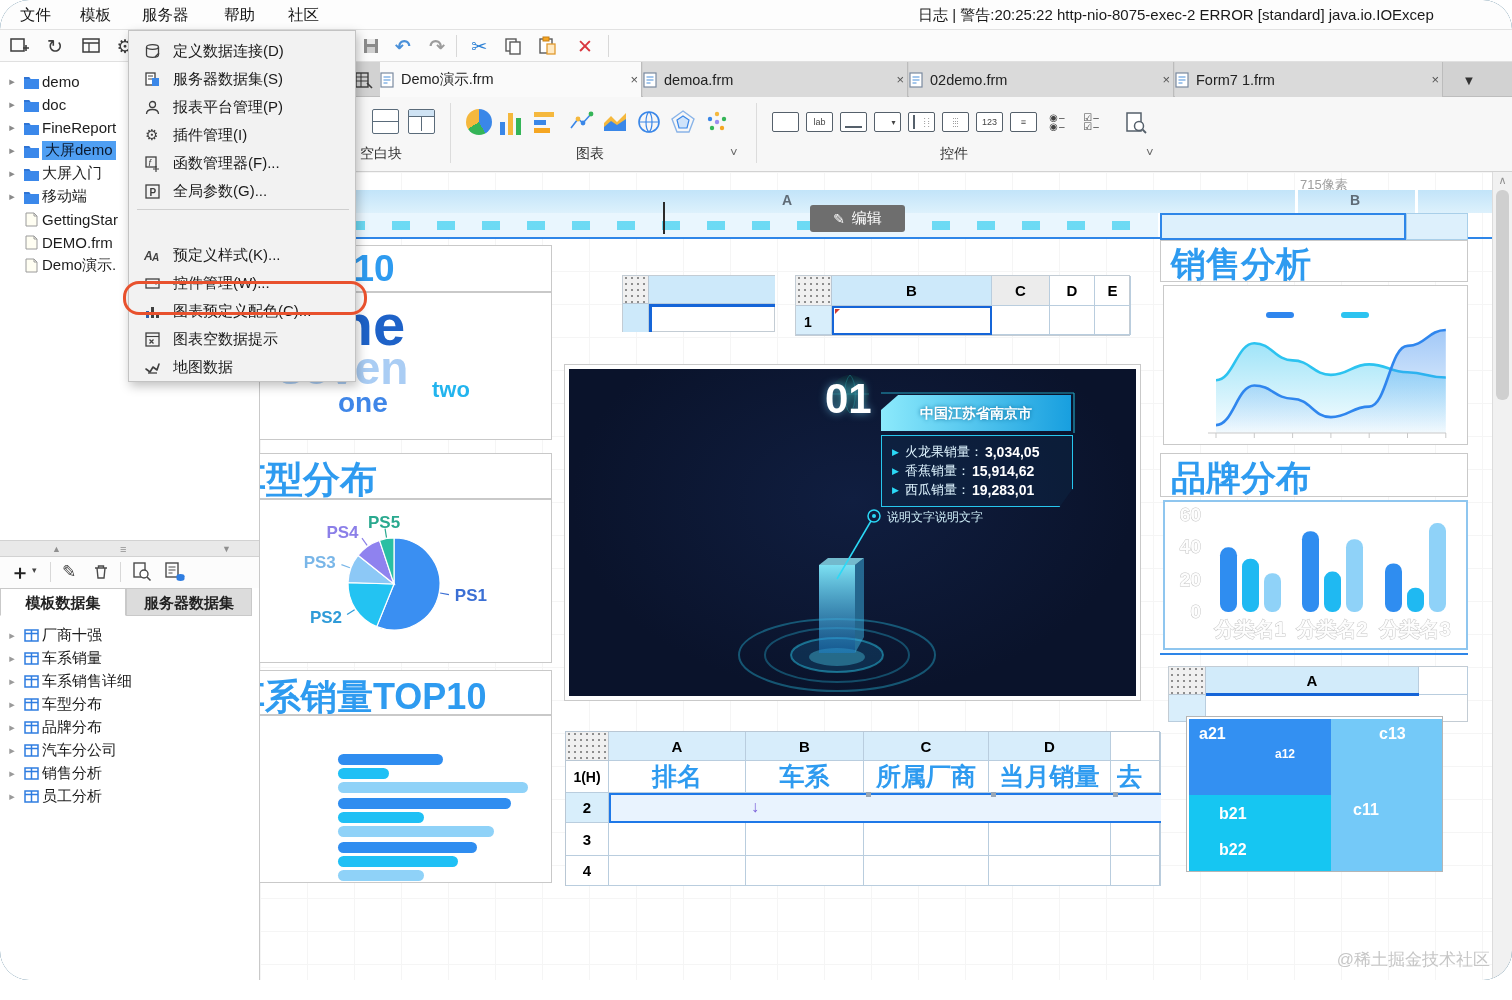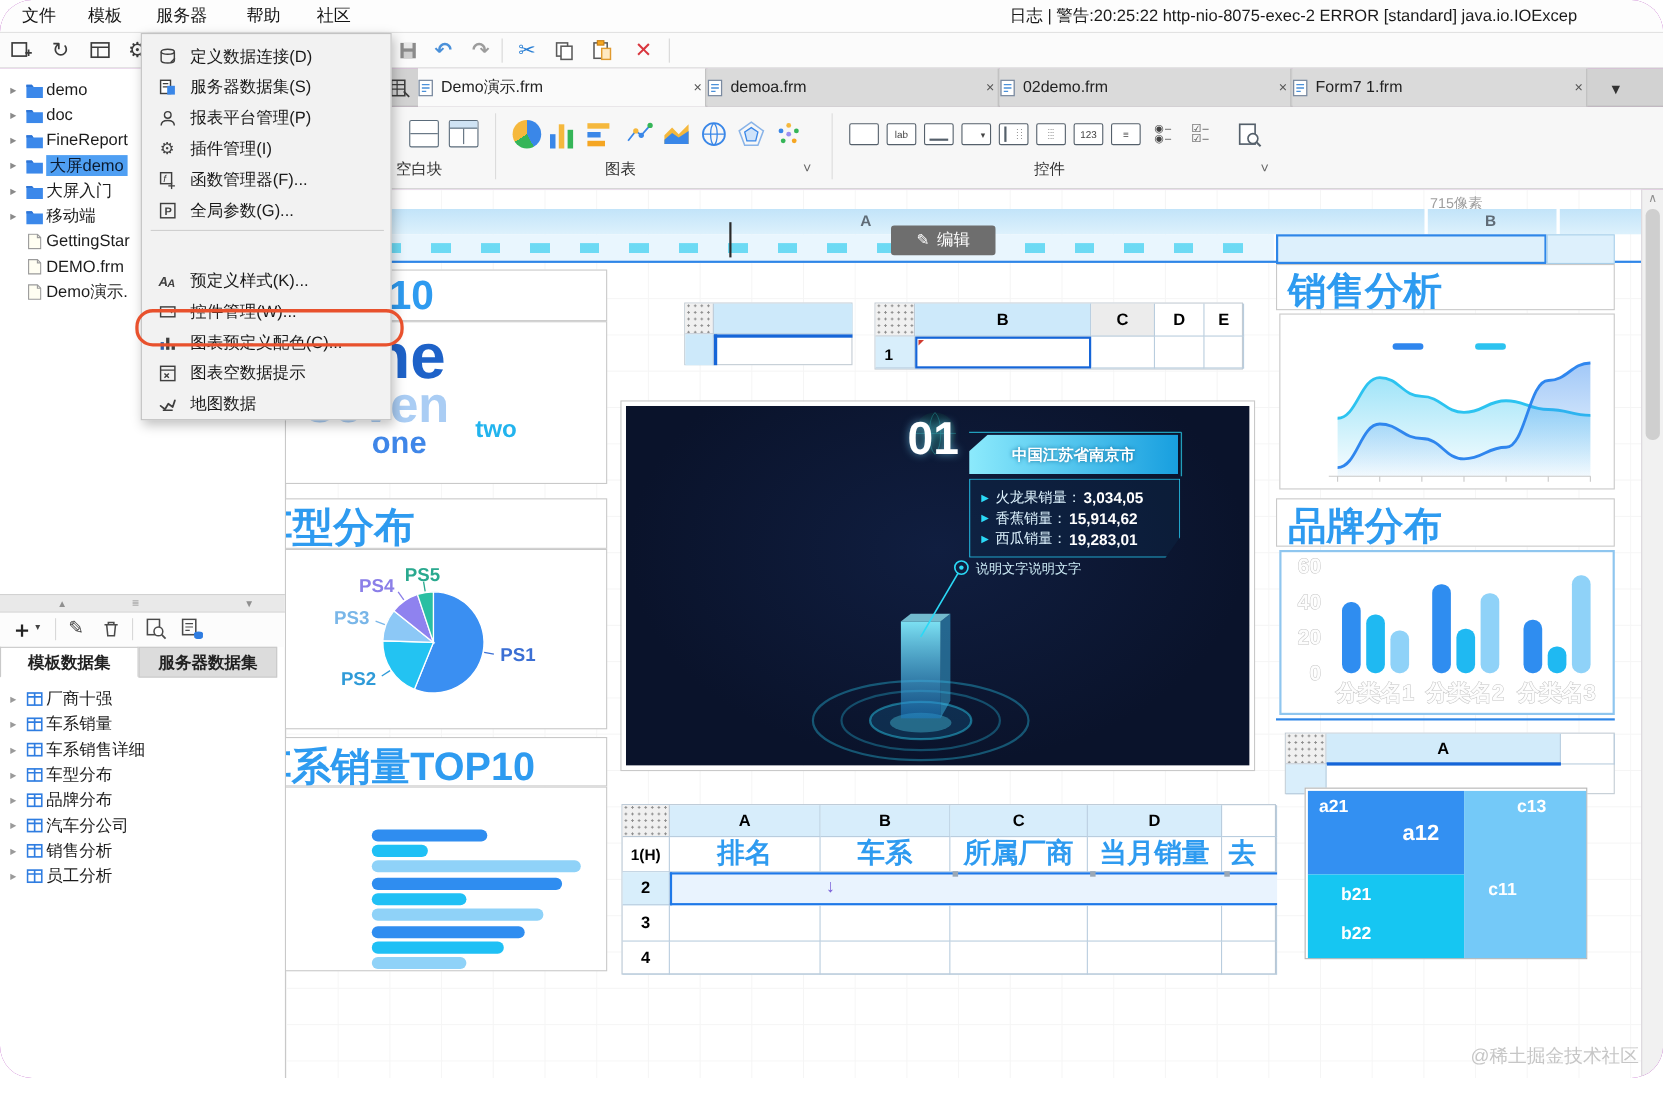--- a/index.html
+++ b/index.html
@@ -1,17 +1,17 @@
 <!DOCTYPE html>
 <html><head>
 <meta charset="utf-8">
 <style>
   * { margin:0; padding:0; box-sizing:border-box; }
   html,body { width:1512px; height:1000px; font-family:"Liberation Sans","DejaVu Sans",sans-serif; }
-  #app { position:relative; width:1512px; height:980px; background:#a21caf; overflow:hidden;border-radius:29px; }
+  #app { position:relative; width:1512px; height:980px; background:#0c4a6e; overflow:hidden;border-radius:29px; }
 
   
   #menubar { position:absolute; left:0; top:0; width:1512px; height:30px; background:#fdfdfd; border-bottom:1px solid #e2e2e2; z-index:40; }
   .mb-item { position:absolute; top:0; height:30px; line-height:30px; font-size:15.5px; color:#141414; padding:0 6px; cursor:default; }
   #mb-log { position:absolute; left:918px; top:0; width:600px; height:30px; line-height:30px; font-size:15px; color:#1a1a1a; white-space:nowrap; overflow:hidden; }
 
   
   #toolbar { position:absolute; left:0; top:30px; width:1512px; height:32px; background:#fbfbfb; border-bottom:1px solid #e0e0e0; z-index:30; }
   .tb-ic { position:absolute; top:3px; width:26px; height:26px; display:flex; align-items:center; justify-content:center; font-size:19px; color:#3c3c3c; }
   .tb-sep { position:absolute; top:5px; width:1px; height:22px; background:#d8d8d8; }
@@ -255,21 +255,21 @@
     <div class="cic" style="left:704px">
       <svg width="26" height="26" viewBox="0 0 26 26">
           <circle cx="13" cy="5" r="2.2" fill="#f5b83d"></circle>
           <circle cx="6" cy="10" r="2.2" fill="#3a87e8"></circle>
           <circle cx="20" cy="10" r="2.2" fill="#35b558"></circle>
           <circle cx="8" cy="19" r="2.2" fill="#35b558"></circle>
           <circle cx="18" cy="19" r="2.2" fill="#f5a623"></circle>
           <circle cx="13" cy="13" r="2.2" fill="#9b8ef0"></circle>
         </svg>
     </div>
-    <div class="rb-lbl" style="left:550px">图表</div>
+    <div class="rb-lbl" style="left:576px">图表</div>
     <div class="rb-chev" style="left:730px">˅</div>
     <div class="rb-sep" style="left:756px"></div>
 
     <div class="wic" style="left:772px"></div>
     <div class="wic" style="left:806px">
         <span>lab</span>
       </div>
     <div class="wic" style="left:840px">
         <div style="width:17px;height:1.5px;background:#55606b;margin-top:10px"></div>
       </div>
@@ -752,21 +752,21 @@
       <div class="cell" style="position:absolute;left:37px;top:0;width:213px;height:28px;background:#d2ebfa;text-align:center;font-weight:bold;font-size:15px;line-height:28px">A</div>
       <div class="cell" style="position:absolute;left:250px;top:0;width:49px;height:28px"></div>
       <div style="position:absolute;left:37px;top:26px;width:213px;height:2.5px;background:#1565d8"></div>
       <div class="cell" style="position:absolute;left:0;top:28px;width:37px;height:27px;background:#d9eefb"></div>
     </div>
 
     <div style="position:absolute;left:926px;top:544px;width:257px;height:156px;border:1px solid #b5b5b5;background:#fff;padding:2px">
       <div style="position:relative;width:100%;height:100%">
         <div style="position:absolute;left:0;top:0;width:142px;height:76px;background:#3390f2">
           <span style="position:absolute;left:10px;top:6px;color:#fff;font-weight:bold;font-size:16px">a21</span>
-          <span style="position:absolute;left:86px;top:28px;color:#fff;font-weight:bold;font-size:20px">a12</span>
+          <span style="position:absolute;left:86px;top:28px;color:#fff;font-weight:bold;font-size:12px">a12</span>
         </div>
         <div style="position:absolute;left:0;top:76px;width:142px;height:76px;background:#16c6f2">
           <span style="position:absolute;left:30px;top:10px;color:#fff;font-weight:bold;font-size:16px">b21</span>
           <span style="position:absolute;left:30px;top:46px;color:#fff;font-weight:bold;font-size:16px">b22</span>
         </div>
         <div style="position:absolute;left:142px;top:0;width:111px;height:152px;background:#74c9f8">
           <span style="position:absolute;left:48px;top:6px;color:#fff;font-weight:bold;font-size:16px">c13</span>
           <span style="position:absolute;left:22px;top:82px;color:#fff;font-weight:bold;font-size:16px">c11</span>
         </div>
       </div>

